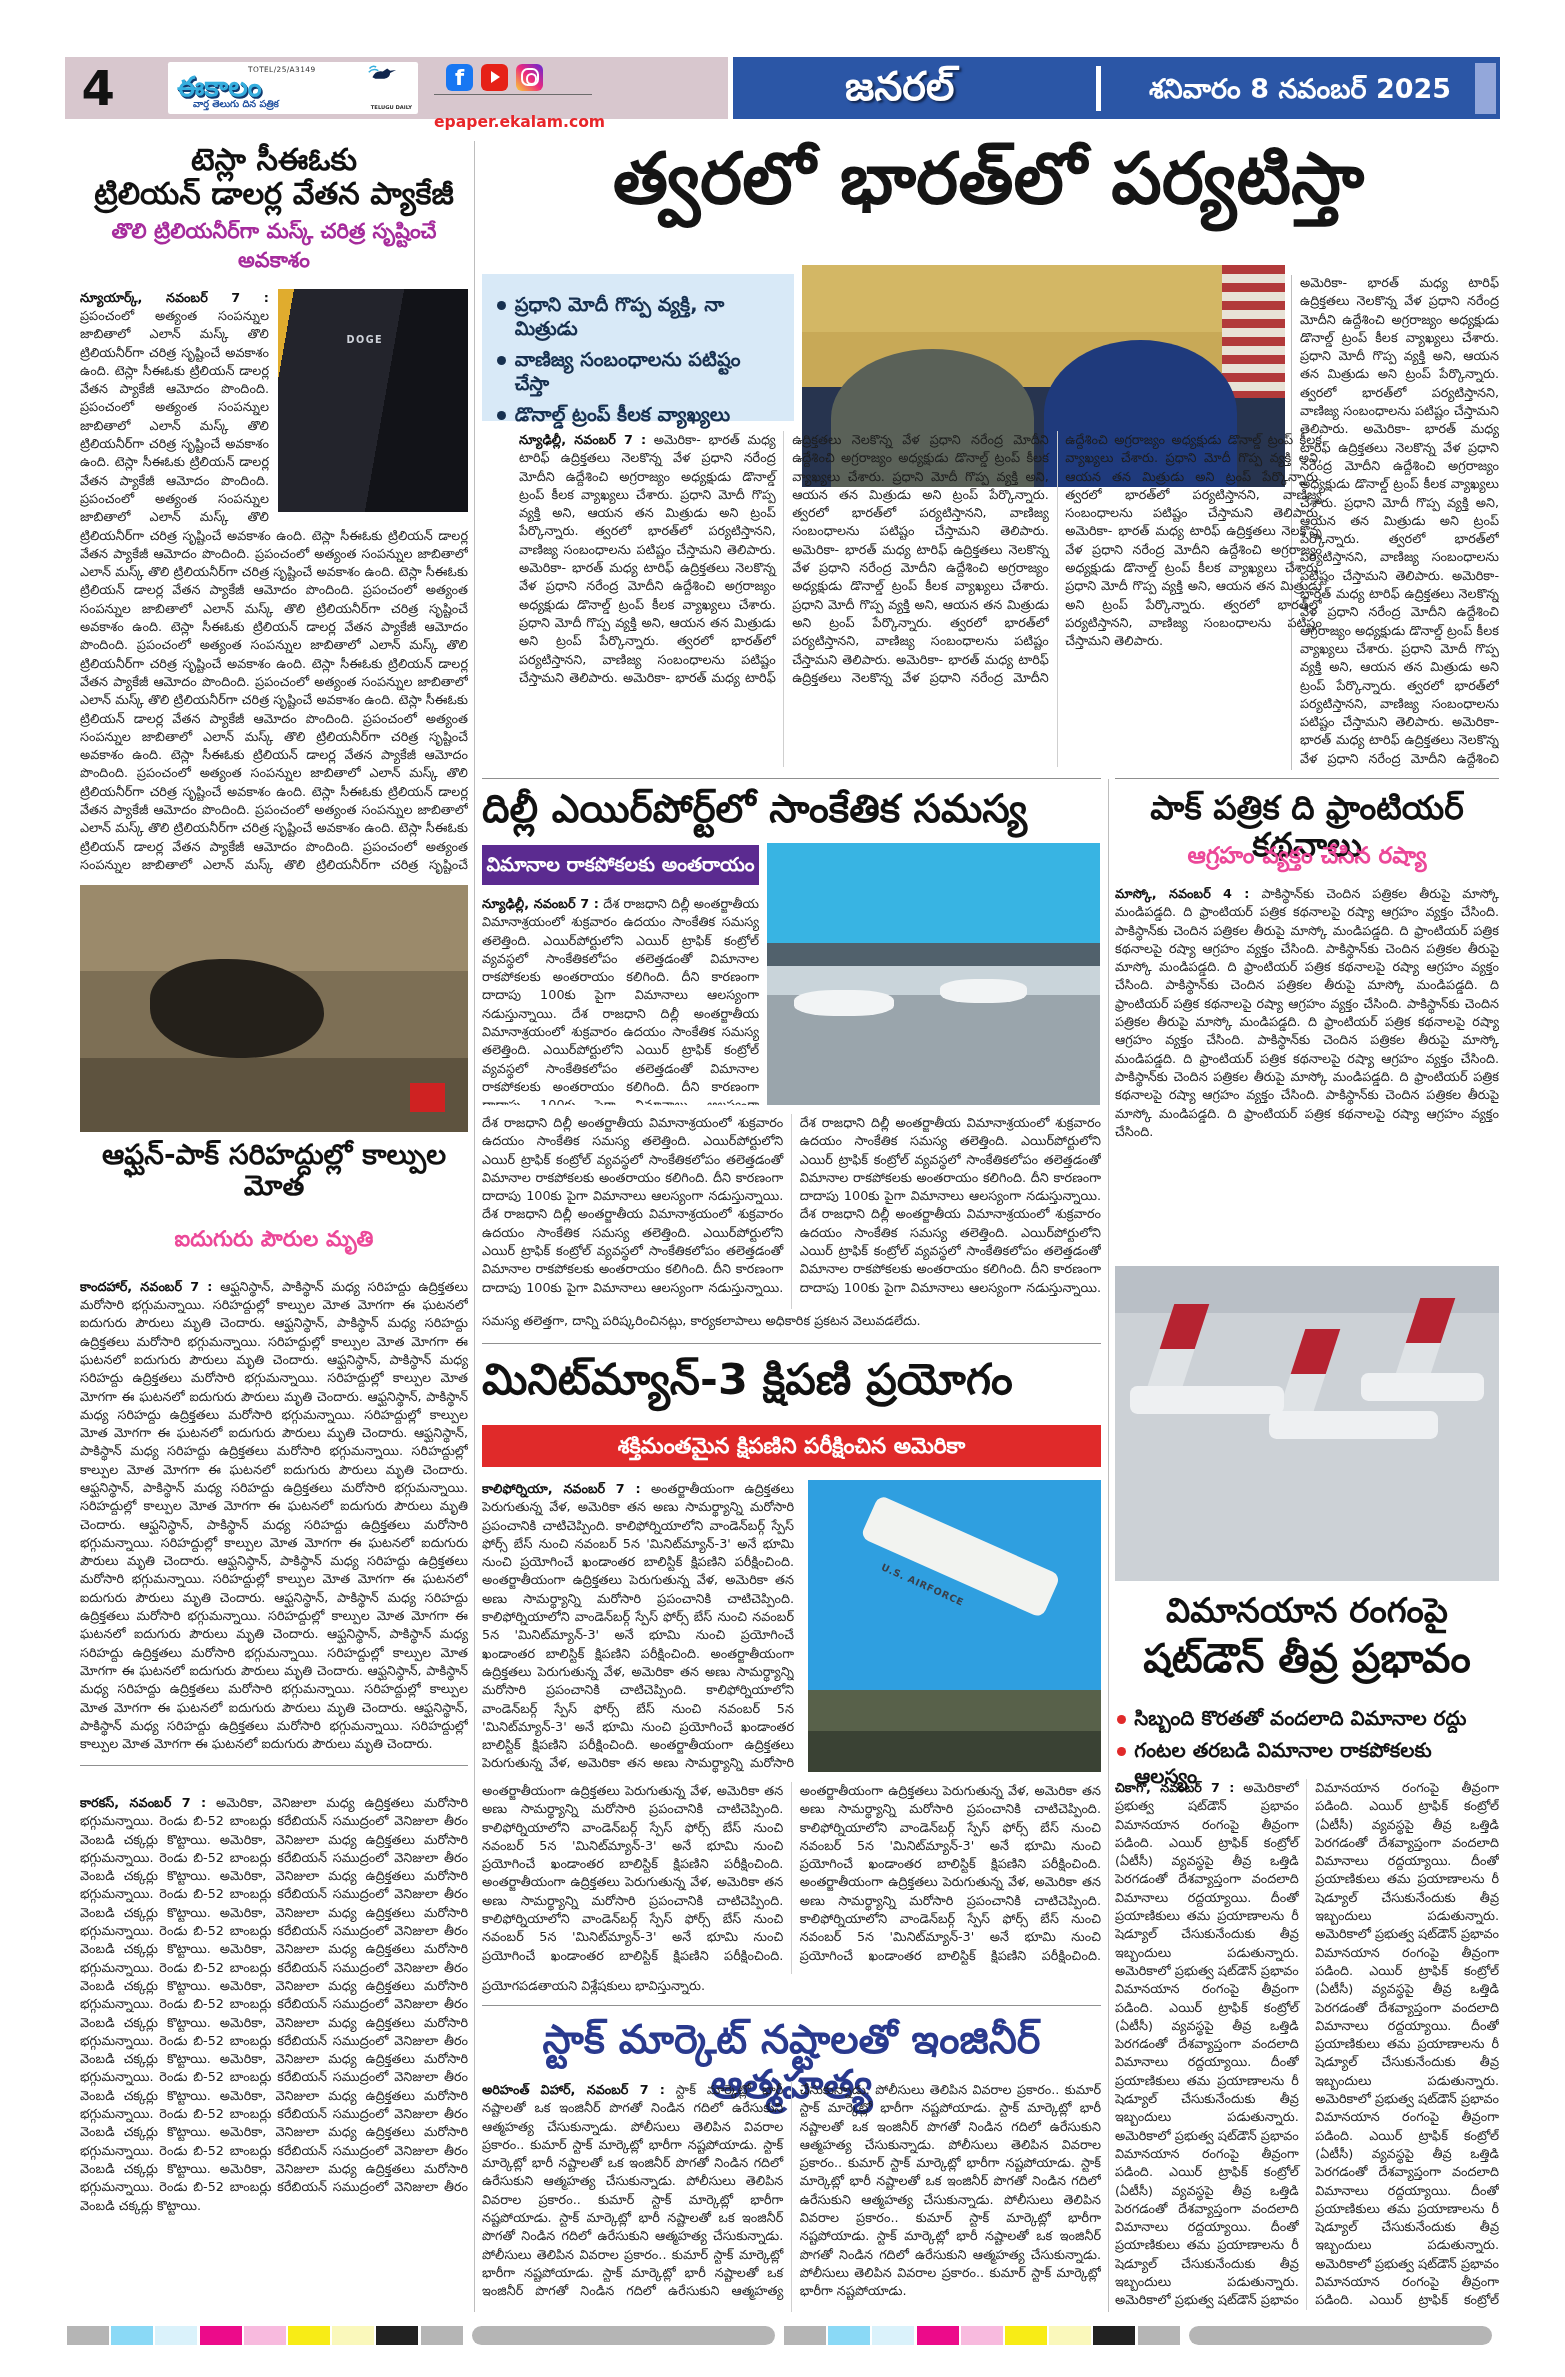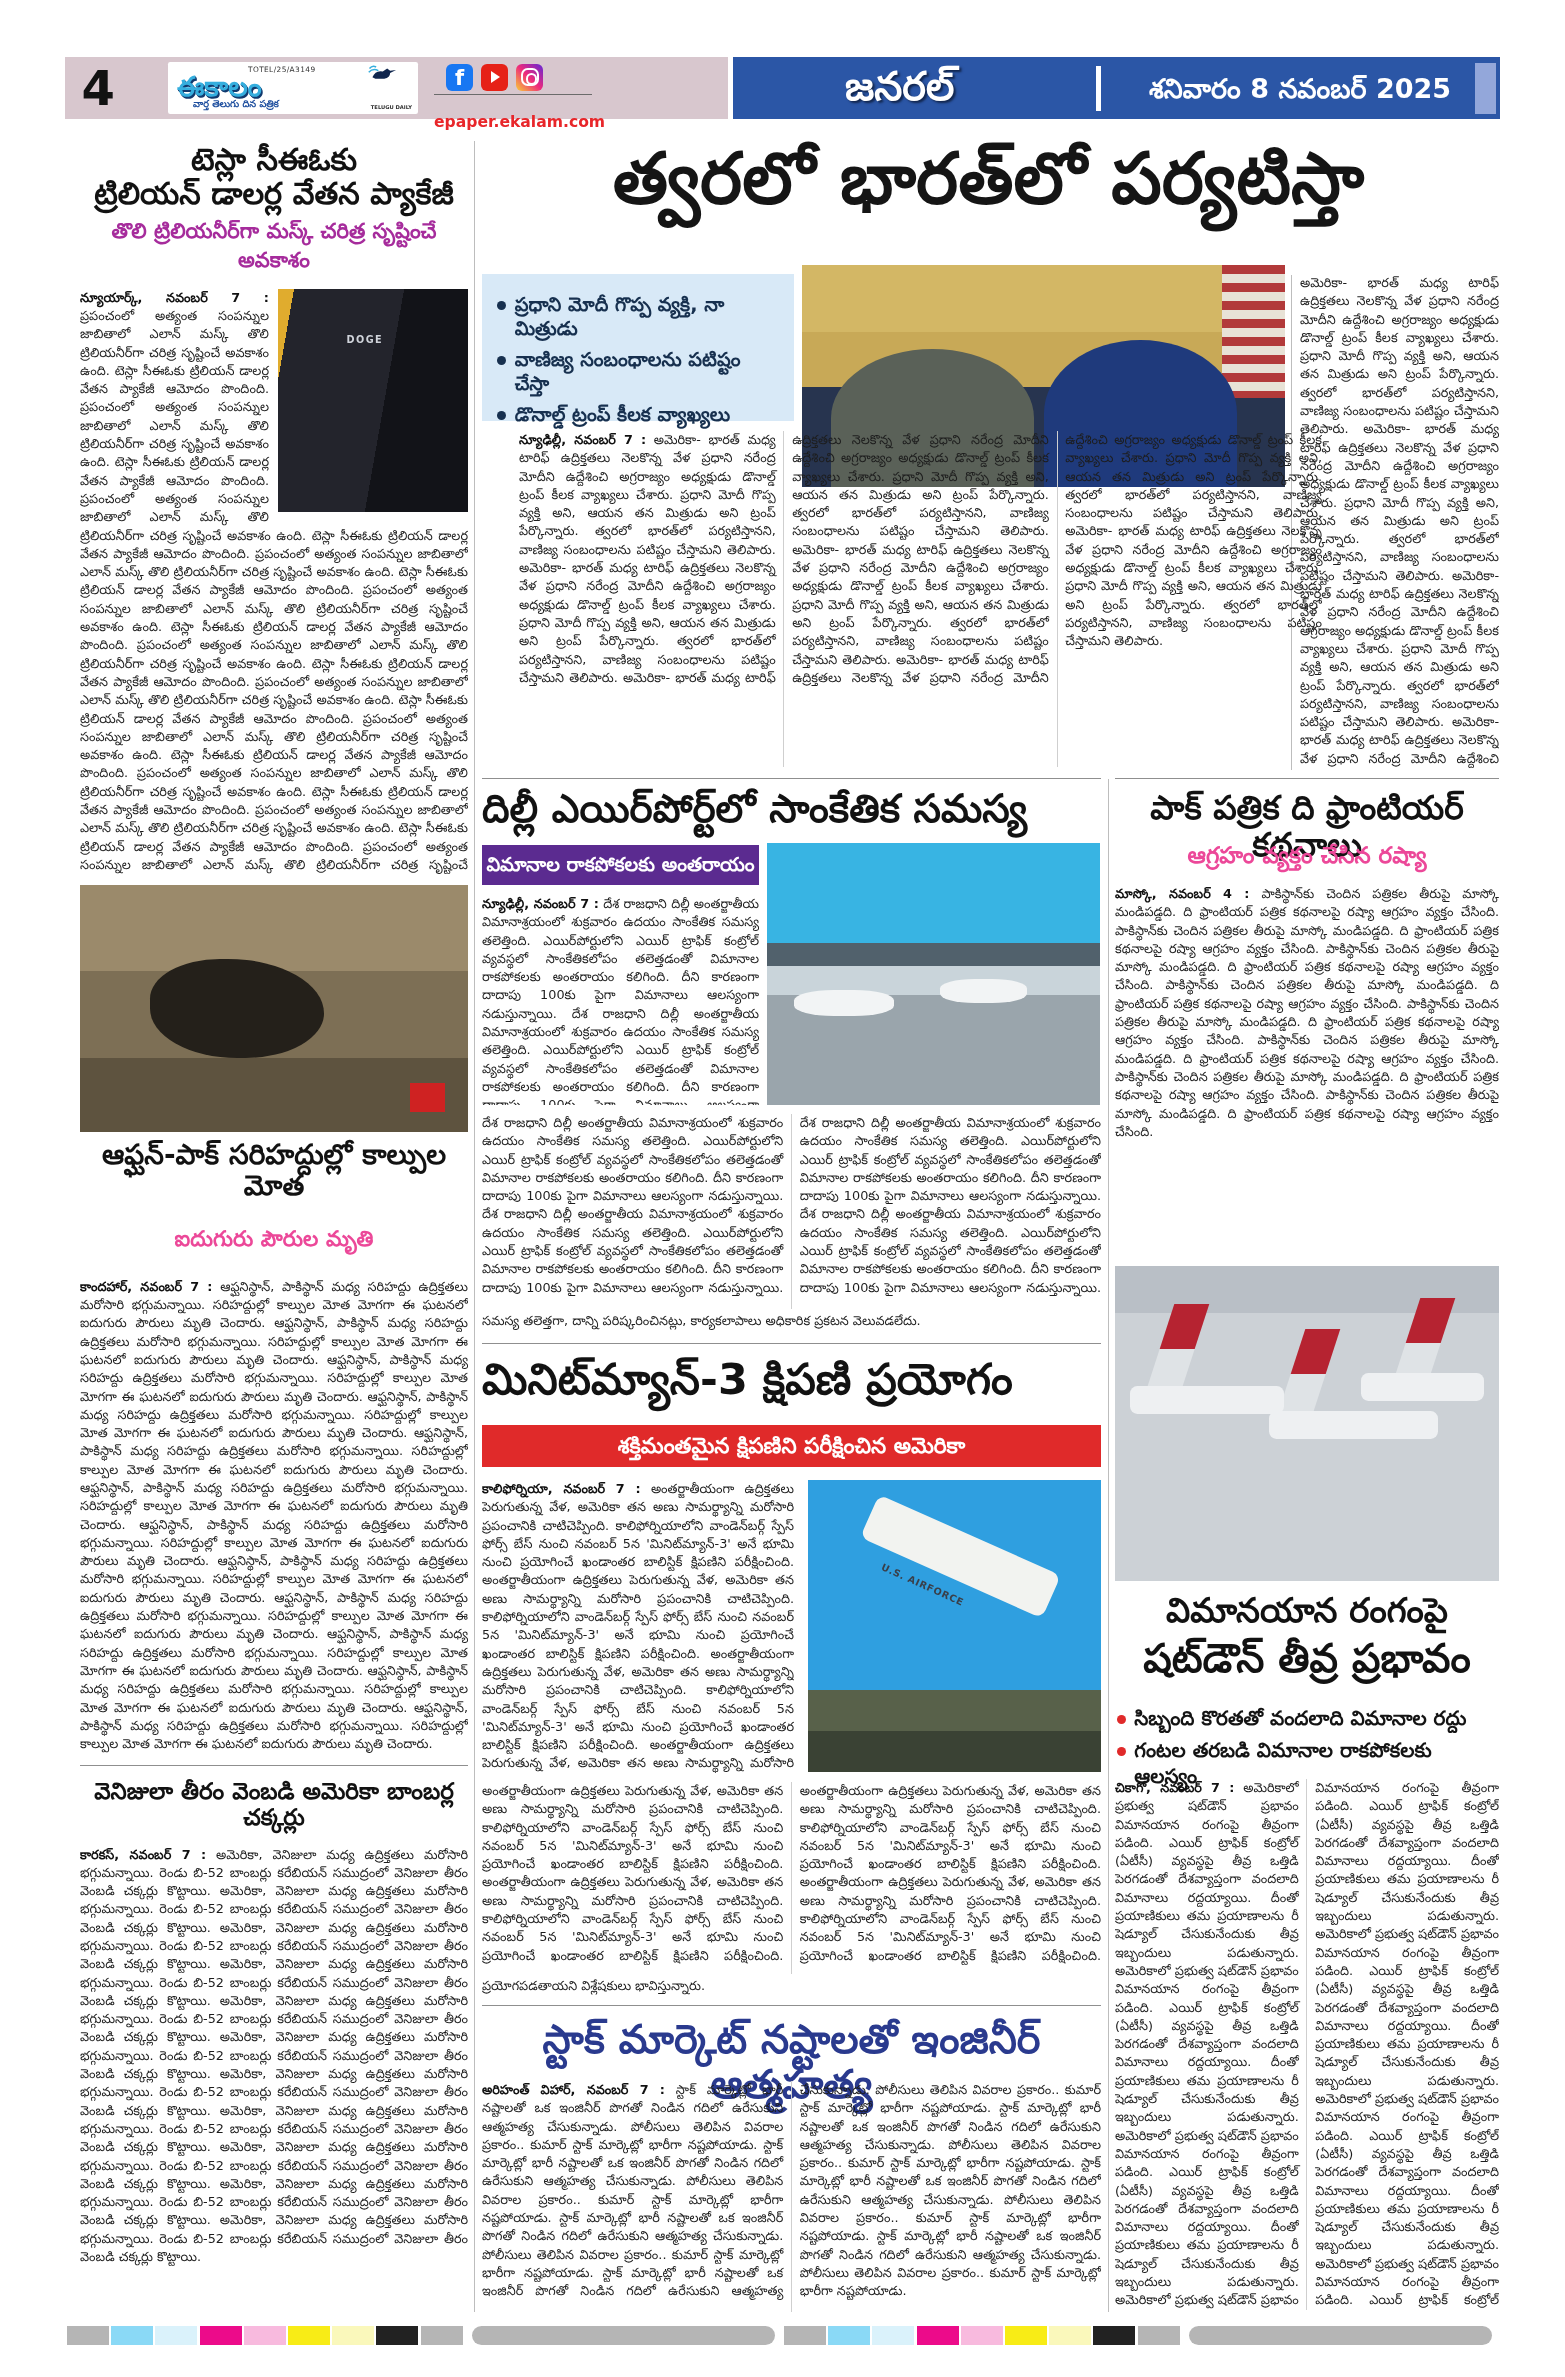--- a/index.html
+++ b/index.html
@@ -168,21 +168,20 @@
     <div class="headline center" style="font-size:28px;">ఆఫ్ఘన్-పాక్ సరిహద్దుల్లో కాల్పుల మోత</div>
     <div class="red-sub center" style="font-size:21.6px;margin-top:24px;">ఐదుగురు పౌరుల మృతి</div>
     <div class="body-txt" style="margin-top:22px;height:521px;">
       <span class="dateline">కాందహార్, నవంబర్ 7 :</span>
       <span> ఆఫ్ఘనిస్థాన్, పాకిస్థాన్ మధ్య సరిహద్దు ఉద్రిక్తతలు మరోసారి భగ్గుమన్నాయి. సరిహద్దుల్లో కాల్పుల మోత మోగగా ఈ ఘటనలో ఐదుగురు పౌరులు మృతి చెందారు. ఆఫ్ఘనిస్థాన్, పాకిస్థాన్ మధ్య సరిహద్దు ఉద్రిక్తతలు మరోసారి భగ్గుమన్నాయి. సరిహద్దుల్లో కాల్పుల మోత మోగగా ఈ ఘటనలో ఐదుగురు పౌరులు మృతి చెందారు. ఆఫ్ఘనిస్థాన్, పాకిస్థాన్ మధ్య సరిహద్దు ఉద్రిక్తతలు మరోసారి భగ్గుమన్నాయి. సరిహద్దుల్లో కాల్పుల మోత మోగగా ఈ ఘటనలో ఐదుగురు పౌరులు మృతి చెందారు. ఆఫ్ఘనిస్థాన్, పాకిస్థాన్ మధ్య సరిహద్దు ఉద్రిక్తతలు మరోసారి భగ్గుమన్నాయి. సరిహద్దుల్లో కాల్పుల మోత మోగగా ఈ ఘటనలో ఐదుగురు పౌరులు మృతి చెందారు. ఆఫ్ఘనిస్థాన్, పాకిస్థాన్ మధ్య సరిహద్దు ఉద్రిక్తతలు మరోసారి భగ్గుమన్నాయి. సరిహద్దుల్లో కాల్పుల మోత మోగగా ఈ ఘటనలో ఐదుగురు పౌరులు మృతి చెందారు. ఆఫ్ఘనిస్థాన్, పాకిస్థాన్ మధ్య సరిహద్దు ఉద్రిక్తతలు మరోసారి భగ్గుమన్నాయి. సరిహద్దుల్లో కాల్పుల మోత మోగగా ఈ ఘటనలో ఐదుగురు పౌరులు మృతి చెందారు. ఆఫ్ఘనిస్థాన్, పాకిస్థాన్ మధ్య సరిహద్దు ఉద్రిక్తతలు మరోసారి భగ్గుమన్నాయి. సరిహద్దుల్లో కాల్పుల మోత మోగగా ఈ ఘటనలో ఐదుగురు పౌరులు మృతి చెందారు. ఆఫ్ఘనిస్థాన్, పాకిస్థాన్ మధ్య సరిహద్దు ఉద్రిక్తతలు మరోసారి భగ్గుమన్నాయి. సరిహద్దుల్లో కాల్పుల మోత మోగగా ఈ ఘటనలో ఐదుగురు పౌరులు మృతి చెందారు. ఆఫ్ఘనిస్థాన్, పాకిస్థాన్ మధ్య సరిహద్దు ఉద్రిక్తతలు మరోసారి భగ్గుమన్నాయి. సరిహద్దుల్లో కాల్పుల మోత మోగగా ఈ ఘటనలో ఐదుగురు పౌరులు మృతి చెందారు. ఆఫ్ఘనిస్థాన్, పాకిస్థాన్ మధ్య సరిహద్దు ఉద్రిక్తతలు మరోసారి భగ్గుమన్నాయి. సరిహద్దుల్లో కాల్పుల మోత మోగగా ఈ ఘటనలో ఐదుగురు పౌరులు మృతి చెందారు. ఆఫ్ఘనిస్థాన్, పాకిస్థాన్ మధ్య సరిహద్దు ఉద్రిక్తతలు మరోసారి భగ్గుమన్నాయి. సరిహద్దుల్లో కాల్పుల మోత మోగగా ఈ ఘటనలో ఐదుగురు పౌరులు మృతి చెందారు. ఆఫ్ఘనిస్థాన్, పాకిస్థాన్ మధ్య సరిహద్దు ఉద్రిక్తతలు మరోసారి భగ్గుమన్నాయి. సరిహద్దుల్లో కాల్పుల మోత మోగగా ఈ ఘటనలో ఐదుగురు పౌరులు మృతి చెందారు.</span>
     </div>
   </div>
 
   <div class="hdivider" style="left:80px;top:1765px;width:388px;"></div>
   <div style="position:absolute;left:80px;top:1779px;width:388px;">
-    <div class="headline center" style="font-size:23px;">వెనిజులా తీరం వెంబడి అమెరికా బాంబర్ల చక్కర్లు</div>
     <div class="body-txt" style="margin-top:15px;height:482px;">
       <span class="dateline">కారకస్, నవంబర్ 7 :</span>
       <span> అమెరికా, వెనిజులా మధ్య ఉద్రిక్తతలు మరోసారి భగ్గుమన్నాయి. రెండు బి-52 బాంబర్లు కరేబియన్ సముద్రంలో వెనిజులా తీరం వెంబడి చక్కర్లు కొట్టాయి. అమెరికా, వెనిజులా మధ్య ఉద్రిక్తతలు మరోసారి భగ్గుమన్నాయి. రెండు బి-52 బాంబర్లు కరేబియన్ సముద్రంలో వెనిజులా తీరం వెంబడి చక్కర్లు కొట్టాయి. అమెరికా, వెనిజులా మధ్య ఉద్రిక్తతలు మరోసారి భగ్గుమన్నాయి. రెండు బి-52 బాంబర్లు కరేబియన్ సముద్రంలో వెనిజులా తీరం వెంబడి చక్కర్లు కొట్టాయి. అమెరికా, వెనిజులా మధ్య ఉద్రిక్తతలు మరోసారి భగ్గుమన్నాయి. రెండు బి-52 బాంబర్లు కరేబియన్ సముద్రంలో వెనిజులా తీరం వెంబడి చక్కర్లు కొట్టాయి. అమెరికా, వెనిజులా మధ్య ఉద్రిక్తతలు మరోసారి భగ్గుమన్నాయి. రెండు బి-52 బాంబర్లు కరేబియన్ సముద్రంలో వెనిజులా తీరం వెంబడి చక్కర్లు కొట్టాయి. అమెరికా, వెనిజులా మధ్య ఉద్రిక్తతలు మరోసారి భగ్గుమన్నాయి. రెండు బి-52 బాంబర్లు కరేబియన్ సముద్రంలో వెనిజులా తీరం వెంబడి చక్కర్లు కొట్టాయి. అమెరికా, వెనిజులా మధ్య ఉద్రిక్తతలు మరోసారి భగ్గుమన్నాయి. రెండు బి-52 బాంబర్లు కరేబియన్ సముద్రంలో వెనిజులా తీరం వెంబడి చక్కర్లు కొట్టాయి. అమెరికా, వెనిజులా మధ్య ఉద్రిక్తతలు మరోసారి భగ్గుమన్నాయి. రెండు బి-52 బాంబర్లు కరేబియన్ సముద్రంలో వెనిజులా తీరం వెంబడి చక్కర్లు కొట్టాయి. అమెరికా, వెనిజులా మధ్య ఉద్రిక్తతలు మరోసారి భగ్గుమన్నాయి. రెండు బి-52 బాంబర్లు కరేబియన్ సముద్రంలో వెనిజులా తీరం వెంబడి చక్కర్లు కొట్టాయి. అమెరికా, వెనిజులా మధ్య ఉద్రిక్తతలు మరోసారి భగ్గుమన్నాయి. రెండు బి-52 బాంబర్లు కరేబియన్ సముద్రంలో వెనిజులా తీరం వెంబడి చక్కర్లు కొట్టాయి. అమెరికా, వెనిజులా మధ్య ఉద్రిక్తతలు మరోసారి భగ్గుమన్నాయి. రెండు బి-52 బాంబర్లు కరేబియన్ సముద్రంలో వెనిజులా తీరం వెంబడి చక్కర్లు కొట్టాయి.</span>
     </div>
   </div>
 
   <div class="hdivider" style="left:482px;top:778px;width:619px;"></div>
   <div class="headline" style="position:absolute;left:482px;top:787px;width:619px;font-size:39px;">దిల్లీ ఎయిర్‌పోర్ట్‌లో సాంకేతిక సమస్య</div>
   <div class="band purple-band" style="left:482px;top:845px;width:277px;height:40px;">విమానాల రాకపోకలకు అంతరాయం</div>
   <div class="photo airport-photo" style="left:767px;top:843px;width:333px;height:262px;">

